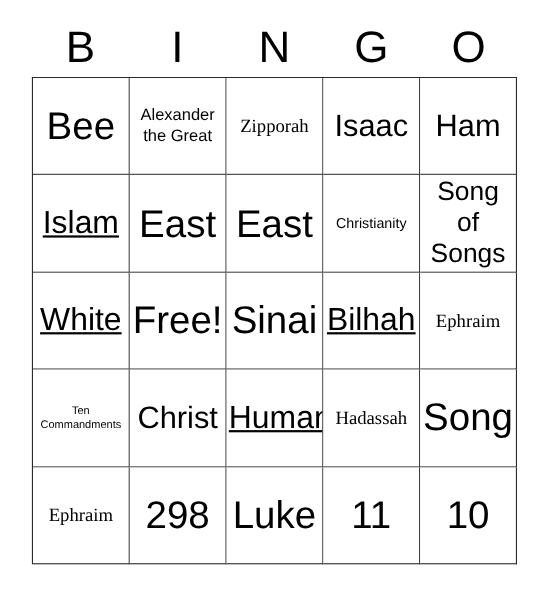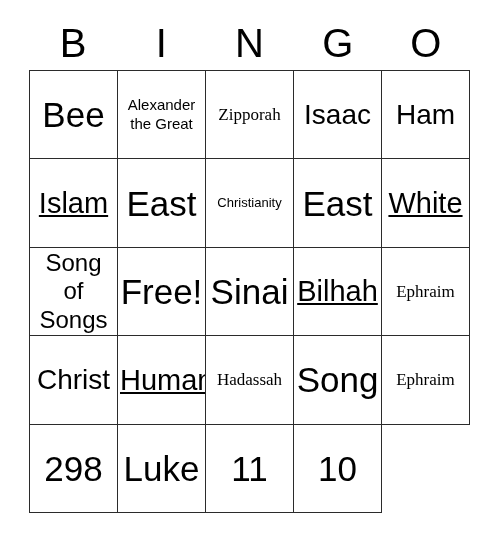--- a/index.html
+++ b/index.html
@@ -126,48 +126,52 @@
     <div class="cell fs-xl">
         <span class="cell-text">Ham</span>
       </div>
 
     <div class="cell fs-lg">
         <span class="cell-text">Islam</span>
       </div>
     <div class="cell fs-xxl">
         <span class="cell-text">East</span>
       </div>
+    <div class="cell fs-xxl">
+        <span class="cell-text">East</span>
+      </div>
     <div class="cell fs-xxs">
         <span class="cell-text">Christianity</span>
       </div>
-    <div class="cell fs-xxl">
-        <span class="cell-text">East</span>
-      </div>
-    <div class="cell fs-lg">
-        <span class="cell-text">White</span>
-      </div>
-
     <div class="cell fs-md">
         <span class="cell-text">Song
 of
 Songs</span>
       </div>
+
+    <div class="cell fs-lg">
+        <span class="cell-text">White</span>
+      </div>
     <div class="cell fs-xxl">
         <span class="cell-text">Free!</span>
       </div>
     <div class="cell fs-xxl">
         <span class="cell-text">Sinai</span>
       </div>
     <div class="cell fs-lg">
         <span class="cell-text">Bilhah</span>
       </div>
     <div class="cell fs-sm">
         <span class="cell-text">Ephraim</span>
       </div>
 
+    <div class="cell fs-tiny">
+        <span class="cell-text">Ten
+Commandments</span>
+      </div>
     <div class="cell fs-xl">
         <span class="cell-text">Christ</span>
       </div>
     <div class="cell fs-lg">
         <span class="cell-text">Human</span>
       </div>
     <div class="cell fs-sm">
         <span class="cell-text">Hadassah</span>
       </div>
     <div class="cell fs-xxl">

